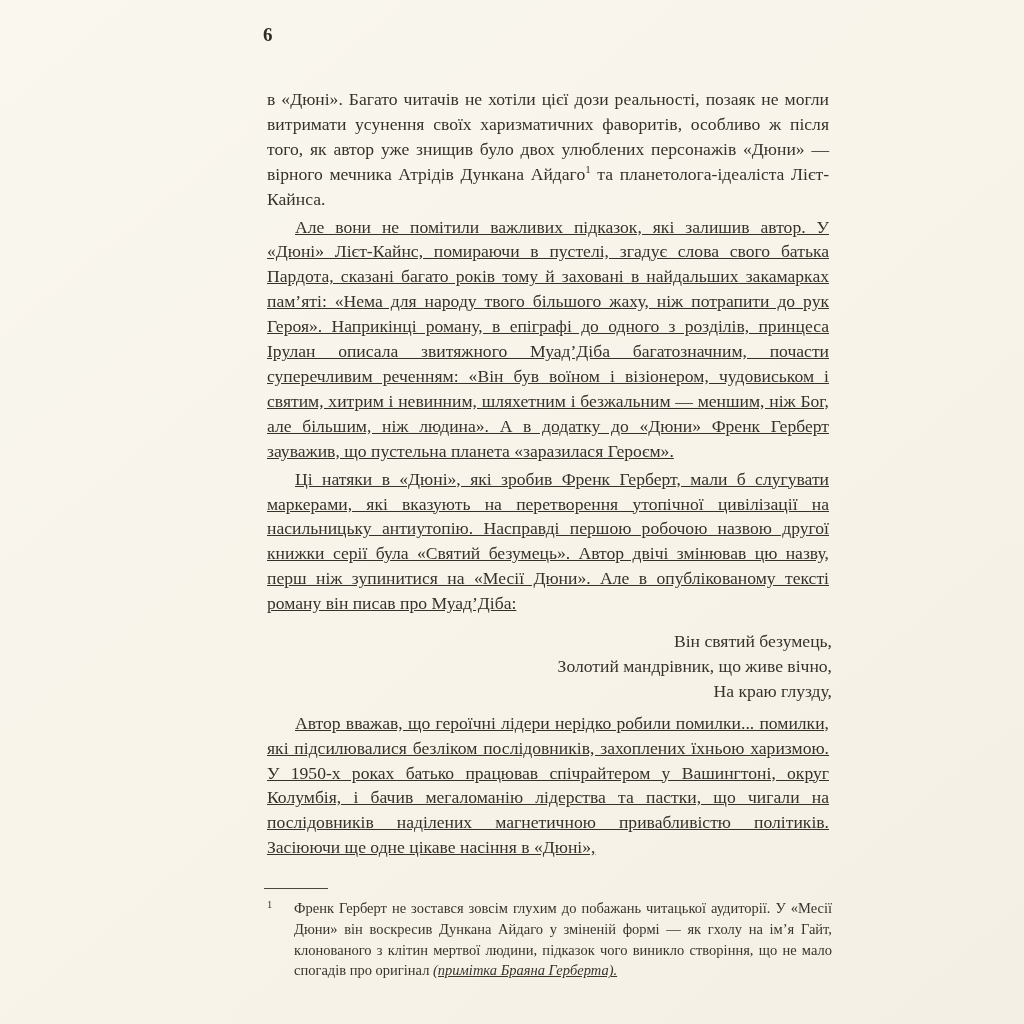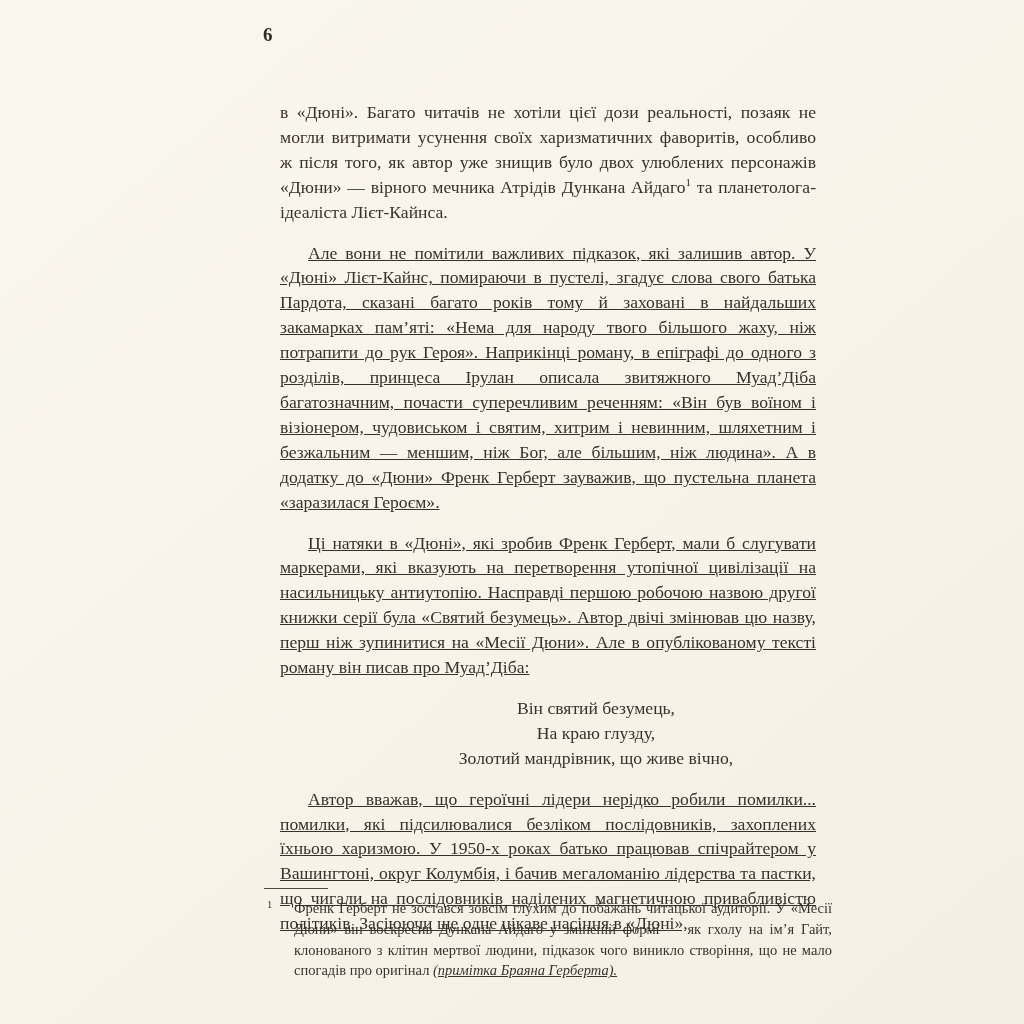--- a/index.html
+++ b/index.html
@@ -32,35 +32,35 @@
     position: absolute;
     left: 264px;
     top: 84px;
     width: 568px;
     font-size: 17.6px;
     line-height: 24.9px;
     text-align: justify;
     color: #36322b;
   }
   p.para {
-    margin: 16px;
+    margin: 3px;
     padding: 0;
   }
   p.para.indent {
     text-indent: 28px;
     text-decoration: underline;
   }
   sup.ref {
     font-size: 11px;
     line-height: 0;
     vertical-align: super;
   }
   .verse {
-    margin: 13px 0 13px 96px;
-    text-align: center;
+    margin: 13px 0 7px 96px;
+    text-align: right;
   }
   .verse-line {
     white-space: nowrap;
   }
   .footnote-section {
     position: absolute;
     left: 264px;
     top: 888px;
     width: 568px;
     font-size: 14.5px;
@@ -99,22 +99,22 @@
   <div class="text-block">
 
     <p class="para"><span>в «Дюні». Багато читачів не хотіли цієї дози реальності, позаяк не могли витримати усунення своїх харизматичних фаворитів, особливо ж після того, як автор уже знищив було двох улюблених персонажів «Дюни» — вірного мечника Атрідів Дункана Айдаго</span><sup class="ref">1</sup><span> та планетолога-ідеаліста Лієт-Кайнса.</span></p>
 
     <p class="para indent">Але вони не помітили важливих підказок, які залишив автор. У «Дюні» Лієт-Кайнс, помираючи в пустелі, згадує слова свого батька Пардота, сказані багато років тому й заховані в найдальших закамарках пам’яті: «Нема для народу твого більшого жаху, ніж потрапити до рук Героя». Наприкінці роману, в епіграфі до одного з розділів, принцеса Ірулан описала звитяжного Муад’Діба багатозначним, почасти суперечливим реченням: «Він був воїном і візіонером, чудовиськом і святим, хитрим і невинним, шляхетним і безжальним — меншим, ніж Бог, але більшим, ніж людина». А в додатку до «Дюни» Френк Герберт зауважив, що пустельна планета «заразилася Героєм».</p>
 
     <p class="para indent">Ці натяки в «Дюні», які зробив Френк Герберт, мали б слугувати маркерами, які вказують на перетворення утопічної цивілізації на насильницьку антиутопію. Насправді першою робочою назвою другої книжки серії була «Святий безумець». Автор двічі змінював цю назву, перш ніж зупинитися на «Месії Дюни». Але в опублікованому тексті роману він писав про Муад’Діба:</p>
 
     <div class="verse">
       <div class="verse-line">Він святий безумець,</div>
+      <div class="verse-line">Золотий мандрівник, що живе вічно,</div>
       <div class="verse-line">На краю глузду,</div>
-      <div class="verse-line">Золотий мандрівник, що живе вічно,</div>
     </div>
 
     <p class="para indent">Автор вважав, що героїчні лідери нерідко робили помилки... помилки, які підсилювалися безліком послідовників, захоплених їхньою харизмою. У 1950-х роках батько працював спічрайтером у Вашингтоні, округ Колумбія, і бачив мегаломанію лідерства та пастки, що чигали на послідовників наділених магнетичною привабливістю політиків. Засіюючи ще одне цікаве насіння в «Дюні»,</p>
 
   </div>
 
   <div class="footnote-section">
     <div class="fn-rule"></div>
     <div class="footnote-body">
       <sup class="fn-marker">1</sup><span>Френк Герберт не зостався зовсім глухим до побажань читацької аудиторії. У «Месії Дюни» він воскресив Дункана Айдаго у зміненій формі — як гхолу на ім’я Гайт, клонованого з клітин мертвої людини, підказок чого виникло створіння, що не мало спогадів про оригінал </span><em>(примітка Браяна Герберта).</em>

